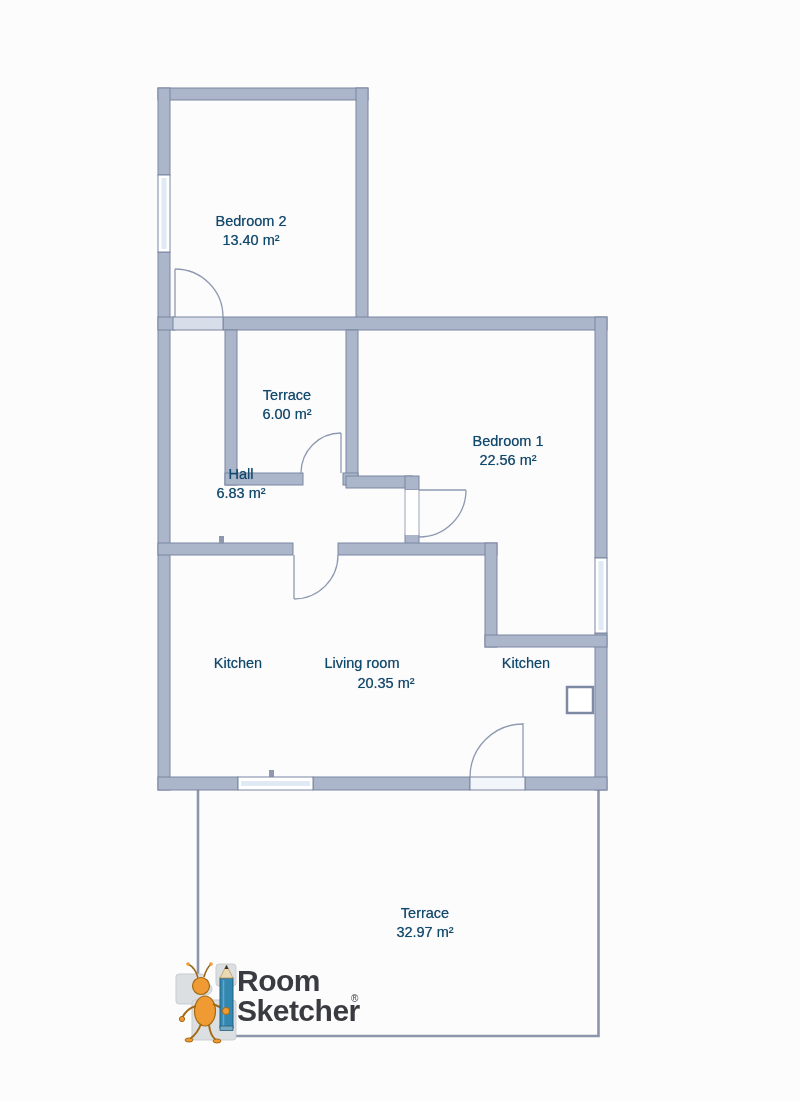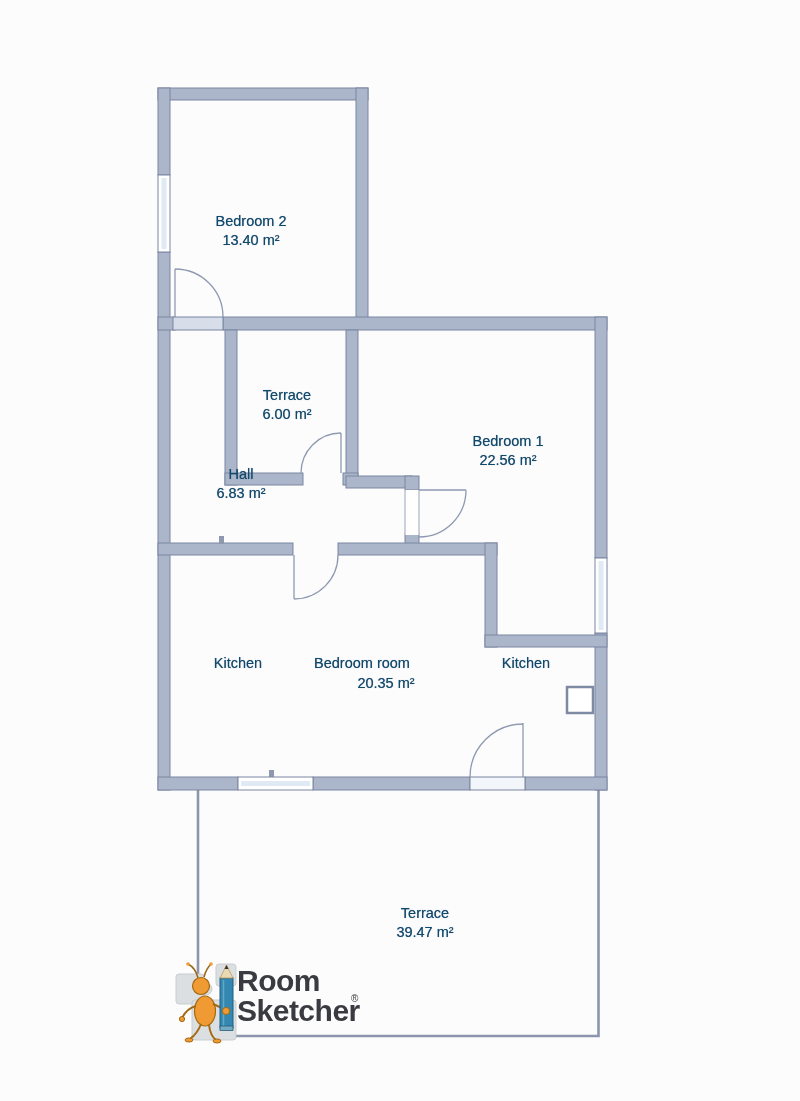--- a/index.html
+++ b/index.html
@@ -183,28 +183,28 @@
   <div class="room-label lbl-hall">
     <div>Hall</div>
     <div>6.83 m²</div>
   </div>
 
   <div class="room-label lbl-kitchen">
     <div>Kitchen</div>
   </div>
 
   <div class="room-label lbl-living-name">
-    <div>Bedroom room</div>
+    <div>Living room</div>
   </div>
   <div class="room-label lbl-living-area">
     <div>20.35 m²</div>
   </div>
 
   <div class="room-label lbl-anteroom">
     <div>Kitchen</div>
   </div>
 
   <div class="room-label lbl-terrace">
     <div>Terrace</div>
-    <div>39.47 m²</div>
+    <div>32.97 m²</div>
   </div>
 
 </div>
 
 </body></html>

